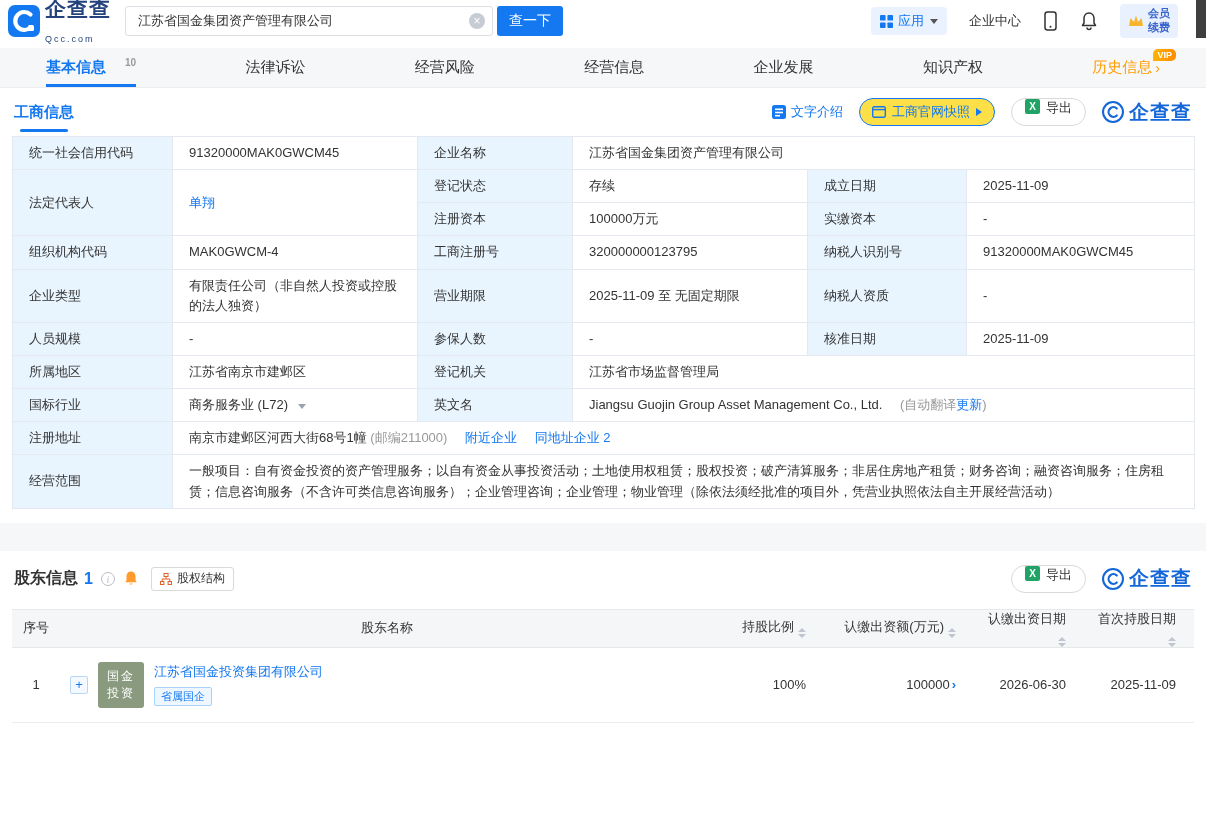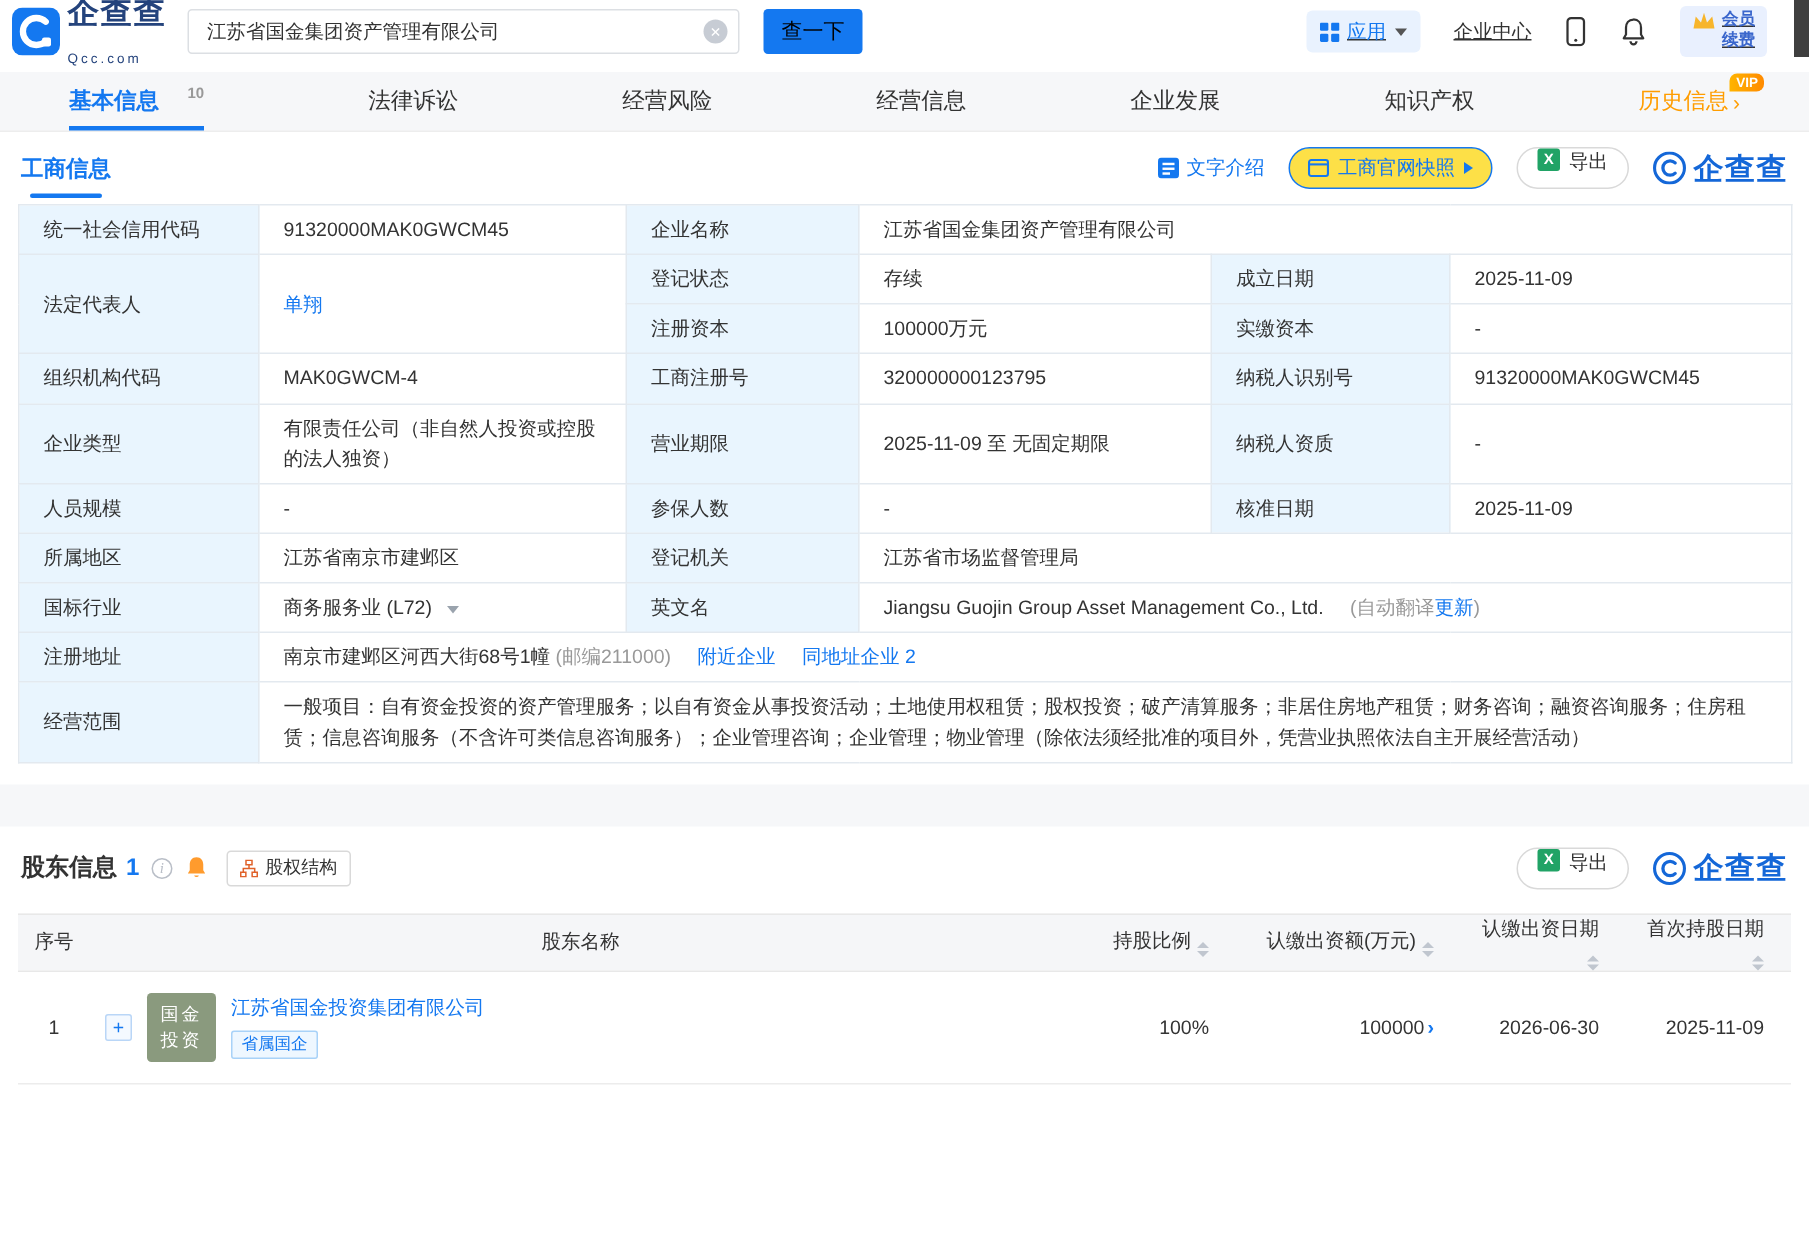--- a/index.html
+++ b/index.html
@@ -13,27 +13,27 @@
   .logo { display:flex; align-items:center; cursor:pointer; }
   .logo-mark { width:32px; height:32px; }
   .logo-text { margin-left:5px; line-height:1; }
   .logo-cn { font-size:21px; font-weight:700; color:#24437c; letter-spacing:1px; }
   .logo-en { font-size:9px; color:#24437c; letter-spacing:2px; margin-top:16px; }
   .slogan { margin-left:8px; background:#ea2410; color:#fff; font-size:12px; line-height:1.45; padding:4px 8px; text-align:center; }
   .searchbox { margin-left:14px; position:relative; width:368px; }
   .search-input { width:100%; height:30px; border:1px solid #dcdfe3; border-radius:3px; padding:0 30px 0 12px; font-size:13px; color:#333; outline:none; font-family:inherit; }
   .clear-btn { position:absolute; right:8px; top:7px; width:16px; height:16px; border-radius:50%; background:#c7ccd4; color:#fff; font-size:12px; line-height:16px; text-align:center; cursor:pointer; }
   .clear-btn::before { content:"×"; }
-  .search-btn { margin-left:16px; height:30px; width:66px; background:#1478f0; color:#000000; border:none; border-radius:3px; font-size:14px; cursor:pointer; font-family:inherit; }
-  .top-right { margin-left:auto; display:flex; align-items:center; gap:22px; padding-right:14px;text-decoration:underline; }
+  .search-btn { margin-left:4px; height:30px; width:66px; background:#1478f0; color:#ffffff; border:none; border-radius:3px; font-size:14px; cursor:pointer; font-family:inherit; }
+  .top-right { margin-left:auto; display:flex; align-items:center; gap:22px; padding-right:14px; }
   .apps-btn { display:flex; align-items:center; gap:5px; background:#e9f2fe; border-radius:4px; height:28px; padding:0 9px; color:#1478f0; font-size:13px; cursor:pointer; }
   .apps-caret { width:0; height:0; border-left:4px solid transparent; border-right:4px solid transparent; border-top:5px solid #555; margin-left:1px; }
   .ent-center { color:#333; font-size:13px; cursor:pointer; }
   .icon-btn { display:inline-flex; align-items:center; cursor:pointer; }
-  .member-btn { display:flex; align-items:flex-start; gap:4px; background:#e9f0fe; border-radius:4px; padding:3px 8px; cursor:pointer; }
+  .member-btn { display:flex; align-items:center; gap:4px; background:#e9f0fe; border-radius:4px; padding:3px 8px; cursor:pointer; }
   .member-text { font-size:11px; line-height:1.25; color:#3a66cc; font-weight:700; }
 
   
   .scrollbar-track { position:absolute; right:0; top:0; width:10px; height:836px; z-index:50; }
   .scrollbar-thumb { width:10px; height:38px; background:#3f3f3f; }
 
   
   .tabbar { margin-top:6px; height:40px; background:#f6f7f9; display:flex; align-items:stretch; justify-content:space-between; padding:0 46px; border-bottom:1px solid #ededed; }
   .tab { display:flex; align-items:center; font-size:15px; color:#333; cursor:pointer; position:relative; }
   .tab-count { font-size:10px; color:#999; margin-left:19px; position:relative; top:-5px;text-align:right; }

